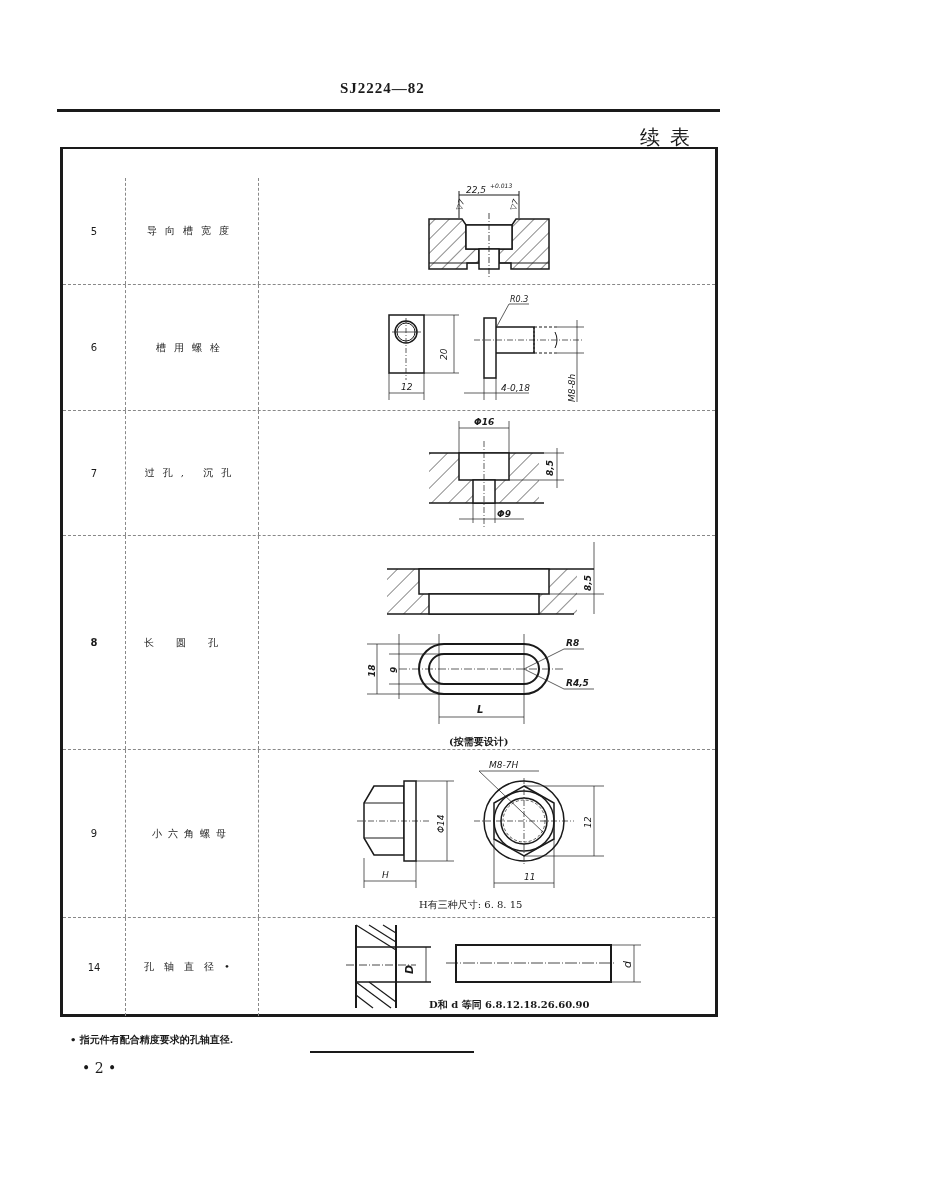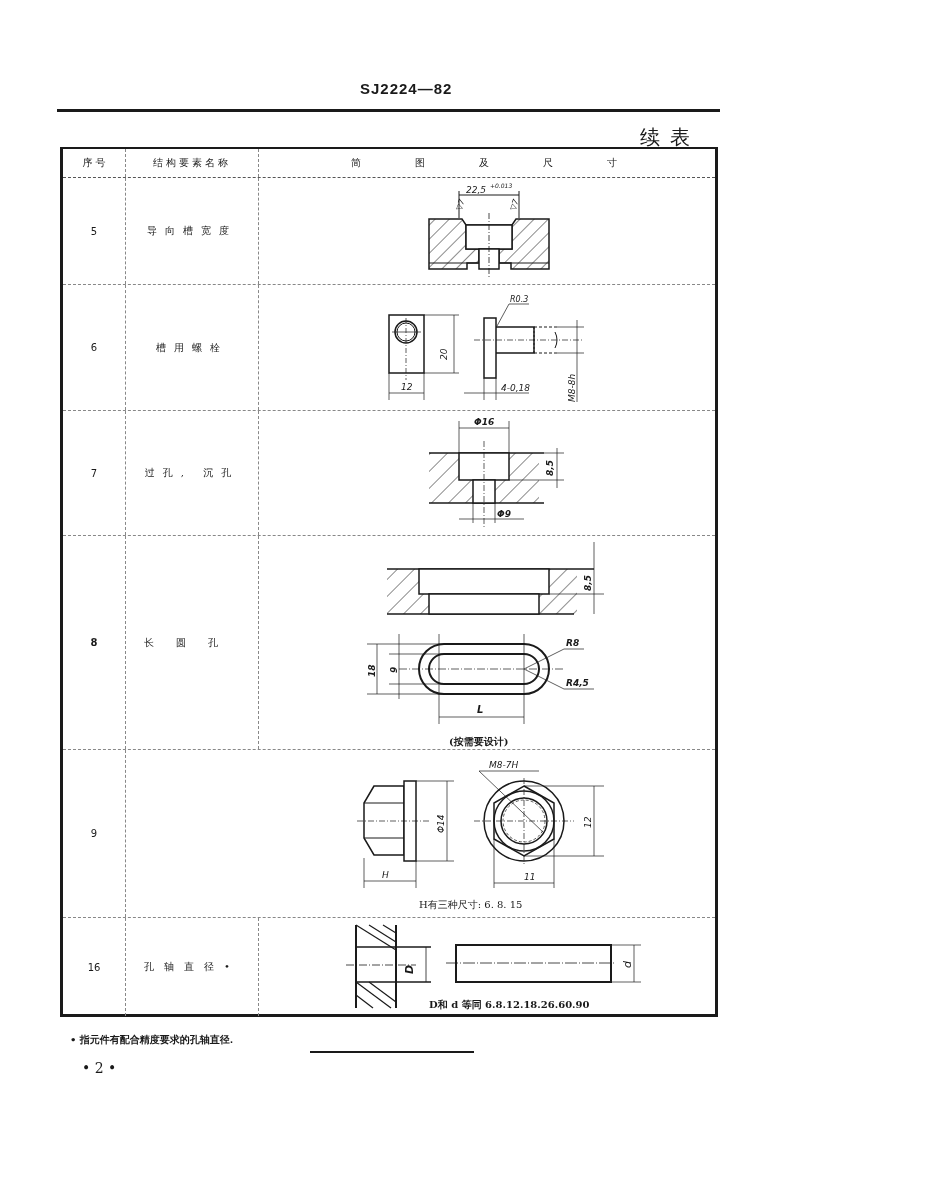--- a/index.html
+++ b/index.html
@@ -1,17 +1,17 @@
 <!DOCTYPE html>
 <html><head>
   <meta charset="utf-8">
   <style>
     html, body { margin: 0; padding: 0; background: #ffffff; }
     body { width: 950px; height: 1195px; position: relative; overflow: hidden; font-family: "DejaVu Serif", serif; color: #1a1a1a; }
-    .std-code { position: absolute; left: 340px; top: 80px; font-family: Liberation Sans, sans-serif; font-weight: bold; font-size: 15px; letter-spacing: 1px; margin-left: 20px; }
+    .std-code { position: absolute; left: 340px; top: 80px; font-family: Liberation Serif, serif; font-weight: bold; font-size: 15px; letter-spacing: 1px; }
     .top-rule { position: absolute; left: 57px; top: 109px; width: 663px; height: 3px; background: #1a1a1a; }
     .cont-label { position: absolute; left: 640px; top: 124px; font-size: 20px; letter-spacing: 10px; }
     .table { position: absolute; left: 60px; top: 147px; width: 658px; height: 870px; border-top: 2px solid #1a1a1a; border-left: 3px solid #1a1a1a; border-right: 3px solid #1a1a1a; border-bottom: 3px solid #1a1a1a; box-sizing: border-box; }
     .row { position: absolute; left: 0; width: 100%; border-bottom: 1px dashed #888; box-sizing: border-box; }
     .row:last-child { border-bottom: none; }
     .cell { position: absolute; top: 0; height: 100%; display: flex; align-items: center; justify-content: center; box-sizing: border-box; font-size: 10px; }
     .c1 { left: 0; width: 63px; border-right: 1px dashed #888; font-family: "DejaVu Sans", sans-serif; }
     .c2 { left: 63px; width: 133px; border-right: 1px dashed #888; letter-spacing: 8px; }
     .c3 { left: 196px; width: 456px; }
     .hdr .cell { font-size: 10px; }
@@ -26,31 +26,20 @@
   </style>
 </head>
 <body>
 
 <div class="std-code">SJ2224—82</div>
 <div class="top-rule"></div>
 <div class="cont-label">续表</div>
 
 <div class="table">
 
-  <div class="row hdr" style="top:0;height:29px;border-bottom:1px dashed #555;">
-    <div class="cell c1" style="font-family:'DejaVu Serif',serif;">序 号</div>
-    <div class="cell c2" style="letter-spacing:3px;">结构要素名称</div>
-    <div class="cell c3">
-      <span>简</span>
-      <span>图</span>
-      <span>及</span>
-      <span>尺</span>
-      <span>寸</span>
-    </div>
-  </div>
 
   <div class="row" style="top:29px;height:107px;">
     <div class="cell c1">5</div>
     <div class="cell c2">导向槽宽度</div>
     <div class="cell c3">
       <svg class="fig" style="left:155px;top:5px;" width="150" height="100" viewBox="0 0 150 100">
         <defs>
             <pattern id="h5" width="10" height="10" patternUnits="userSpaceOnUse" patternTransform="rotate(45)">
               <line x1="0" y1="0" x2="0" y2="10" stroke="#1a1a1a" stroke-width="1"></line>
             </pattern>
@@ -182,20 +171,21 @@
         <line x1="165" y1="130" x2="205" y2="150" stroke="#1a1a1a" stroke-width="0.7"></line>
         <line x1="205" y1="150" x2="235" y2="150" stroke="#1a1a1a" stroke-width="0.7"></line>
         <text x="207" y="147" font-size="9" fill="#1a1a1a" font-weight="bold">R4,5</text>
       </svg>
       <div class="caption" style="left:190px;top:199px;font-weight:bold;">(按需要设计)</div>
     </div>
   </div>
 
   <div class="row" style="top:601px;height:168px;">
     <div class="cell c1">9</div>
+    <div class="cell c2" style="letter-spacing:6px;">小六角螺母</div>
     <div class="cell c3">
       <svg class="fig" style="left:95px;top:3px;" width="260" height="140" viewBox="0 0 260 140">
         <path d="M20 33 L10 50 L10 85 L20 102 L50 102 L50 33 Z" fill="#fff" stroke="#1a1a1a" stroke-width="1.5"></path>
         <line x1="10" y1="50" x2="50" y2="50" stroke="#1a1a1a" stroke-width="1"></line>
         <line x1="10" y1="85" x2="50" y2="85" stroke="#1a1a1a" stroke-width="1"></line>
         <rect x="50" y="28" width="12" height="80" fill="#fff" stroke="#1a1a1a" stroke-width="1.5"></rect>
         <line x1="3" y1="68" x2="75" y2="68" stroke="#1a1a1a" stroke-dasharray="6,2,1,2" stroke-width="0.7"></line>
         <line x1="62" y1="28" x2="100" y2="28" stroke="#1a1a1a" stroke-width="0.7"></line>
         <line x1="62" y1="108" x2="100" y2="108" stroke="#1a1a1a" stroke-width="0.7"></line>
         <line x1="93" y1="28" x2="93" y2="108" stroke="#1a1a1a" stroke-width="0.7"></line>
@@ -221,21 +211,21 @@
         <line x1="140" y1="86" x2="140" y2="135" stroke="#1a1a1a" stroke-width="0.7"></line>
         <line x1="200" y1="86" x2="200" y2="135" stroke="#1a1a1a" stroke-width="0.7"></line>
         <line x1="140" y1="130" x2="200" y2="130" stroke="#1a1a1a" stroke-width="0.7"></line>
         <text x="170" y="127" font-size="9" fill="#1a1a1a">11</text>
       </svg>
       <div class="caption" style="left:160px;top:148px;">H有三种尺寸: 6. 8. 15</div>
     </div>
   </div>
 
   <div class="row" style="top:769px;height:98px;">
-    <div class="cell c1">16</div>
+    <div class="cell c1">14</div>
     <div class="cell c2" style="letter-spacing:10px;">孔轴直径•</div>
     <div class="cell c3">
       <svg class="fig" style="left:82px;top:2px;" width="310" height="92" viewBox="0 0 310 92">
         <line x1="15" y1="5" x2="15" y2="88" stroke="#1a1a1a" stroke-width="2"></line>
         <line x1="55" y1="5" x2="55" y2="88" stroke="#1a1a1a" stroke-width="2"></line>
         <line x1="15" y1="5" x2="55" y2="30" stroke="#1a1a1a" stroke-width="1.2"></line>
         <line x1="28" y1="5" x2="55" y2="22" stroke="#1a1a1a" stroke-width="1.2"></line>
         <line x1="42" y1="5" x2="55" y2="13" stroke="#1a1a1a" stroke-width="1.2"></line>
         <line x1="15" y1="62" x2="50" y2="88" stroke="#1a1a1a" stroke-width="1.2"></line>
         <line x1="15" y1="75" x2="32" y2="88" stroke="#1a1a1a" stroke-width="1.2"></line>

